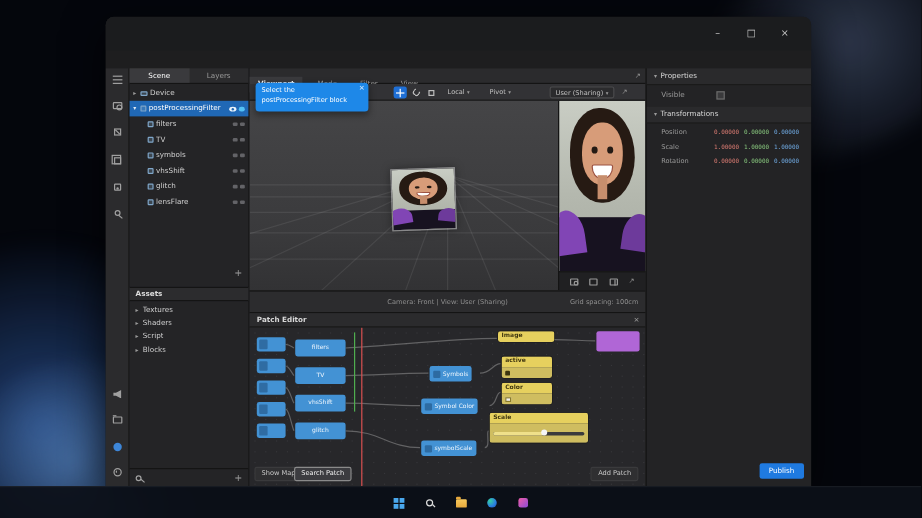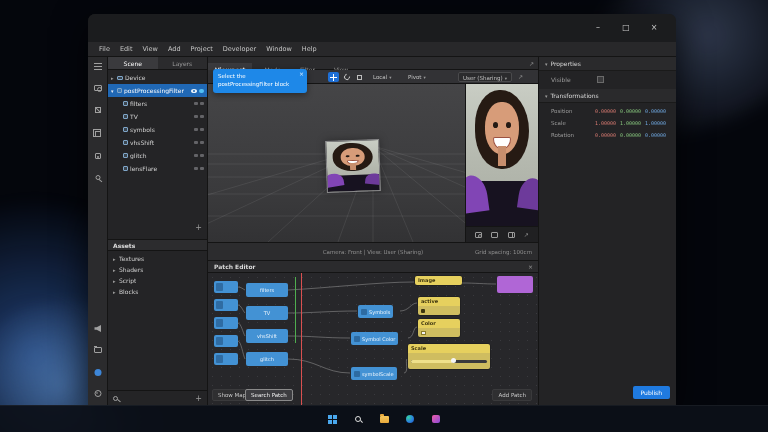--- a/index.html
+++ b/index.html
@@ -178,30 +178,20 @@
   <div class="win">
 
     <div class="titlebar">
       <div class="win-controls">
         <span class="wc">–</span>
         <span class="wc">□</span>
         <span class="wc">×</span>
       </div>
     </div>
 
-    <div class="menubar">
-      <span class="menu-item">File</span>
-      <span class="menu-item">Edit</span>
-      <span class="menu-item">View</span>
-      <span class="menu-item">Add</span>
-      <span class="menu-item">Project</span>
-      <span class="menu-item">Developer</span>
-      <span class="menu-item">Window</span>
-      <span class="menu-item">Help</span>
-    </div>
 
     <div class="activity">
       <div class="act" style="top:6px">
           <div class="i-burger"></div>
         </div>
       <div class="act" style="top:28px">
           <div class="i-cam"></div>
         </div>
       <div class="act" style="top:50px">
           <div class="i-cube"></div>

